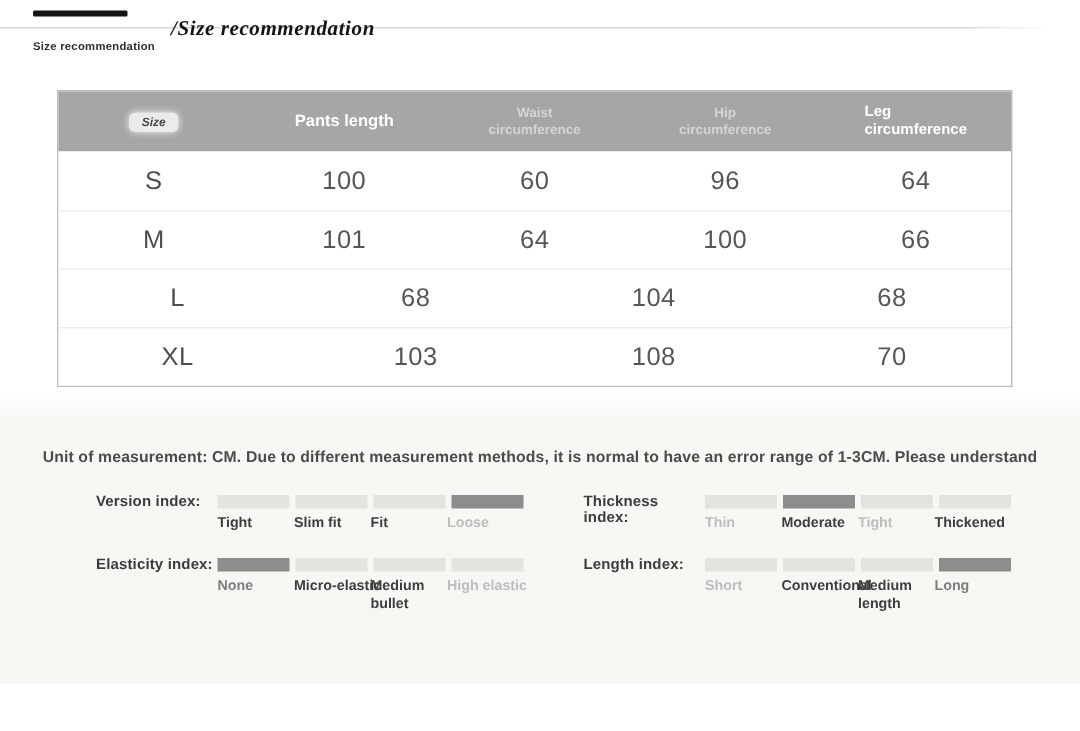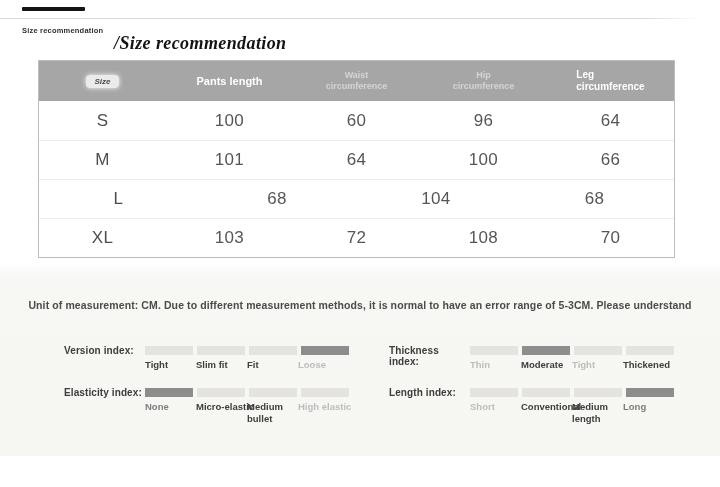--- a/index.html
+++ b/index.html
@@ -10,23 +10,23 @@
     background:linear-gradient(#ffffff 0px, #ffffff 262px, #f7f7f4 278px, #f6f6f3 487px);
   }
 
   
   .tab-indicator { position:absolute; left:22px; top:7px; width:63px; height:4px;
     background:var(--accent-dark,#141414); border-radius:1px; }
   .top-divider { position:absolute; left:0; top:18px; width:700px; height:1px;
     background:linear-gradient(to right,#d9d9d9 0 92%, rgba(217,217,217,0)); }
   .tab-label { position:absolute; left:22px; top:26px; width:84px;
     font-size:7.5px; font-weight:700; color:#2f2f2f; line-height:1.45; letter-spacing:.2px; }
-  .page-title { position:absolute; left:114px; top:33px;
+  .page-title { position:absolute; left:114px; top:12px;
     font-family:"Liberation Serif", serif; font-style:italic; font-weight:700;
-    font-size:18px; color:#141414; letter-spacing:.4px; }
+    font-size:14px; color:#141414; letter-spacing:.4px; }
 
   
   .size-table { position:absolute; left:38px; top:60px; width:637px;
     border:1px solid #b9bfbf; background:#fff; }
   .thead { display:flex; height:40px; background:var(--header-bg,#a6a6a6); }
   .th { flex:1; display:flex; align-items:center; justify-content:center; text-align:center; }
   .th .size-pill { font-style:italic; font-size:8px; font-weight:600; color:#4a4a4a;
     background:rgba(255,255,255,.78); padding:2px 8px; border-radius:4px;
     box-shadow:0 0 5px rgba(255,255,255,.9); }
   .th.strong span { font-size:11px; font-weight:700; color:#ffffff; }
@@ -37,21 +37,21 @@
   .tr:first-child { border-top:none; }
   .td { flex:1; display:flex; align-items:center; justify-content:center;
     font-size:17px; color:#565656; font-weight:400; letter-spacing:.3px; }
   .td.size-cell { color:#4e4e4e; }
 
   
   .note { position:absolute; left:0; top:299px; width:720px; text-align:center;
     font-size:10.5px; font-weight:700; color:#4b4b4b; letter-spacing:.1px; }
 
   
-  .indices { position:absolute; left:64px; top:344px; width:628px;
+  .indices { position:absolute; left:64px; top:328px; width:628px;
     display:grid; grid-template-columns:1fr 1fr; column-gap:22px; row-gap:16px; }
   .index-group { display:flex; align-items:flex-start; }
   .index-label { width:81px; flex:none; font-size:10px; font-weight:700;
     color:#3c3c3c; padding-top:1px; letter-spacing:.1px; }
   .index-right { width:204px; flex:none; }
   .index-bar { display:flex; gap:4px; height:9px; margin-top:2px; }
   .seg { flex:1; background:var(--bar-inactive,#e4e3e0); }
   .seg.active { background:var(--bar-active,#8d8d8d); }
   .index-options { display:flex; margin-top:4px; }
   .opt { width:25%; flex:none; text-align:left; font-size:9.5px; font-weight:700;
@@ -105,28 +105,27 @@
         </div>
         <div class="tr">
           <div class="td size-cell">L</div>
           <div class="td">68</div>
           <div class="td">104</div>
           <div class="td">68</div>
         </div>
         <div class="tr">
           <div class="td size-cell">XL</div>
           <div class="td">103</div>
-          <div class="td">72</div>
           <div class="td">108</div>
           <div class="td">70</div>
         </div>
       </div>
   </section>
 
-  <p class="note">Unit of measurement: CM. Due to different measurement methods, it is normal to have an error range of 5-3CM. Please understand</p>
+  <p class="note">Unit of measurement: CM. Due to different measurement methods, it is normal to have an error range of 1-3CM. Please understand</p>
 
   <section class="indices" id="indices">
       <div class="index-group">
     <span class="index-label">Version index:</span>
     <div class="index-right">
       <div class="index-bar">
             <div class="seg"></div>
             <div class="seg"></div>
             <div class="seg"></div>
             <div class="seg active"></div>

